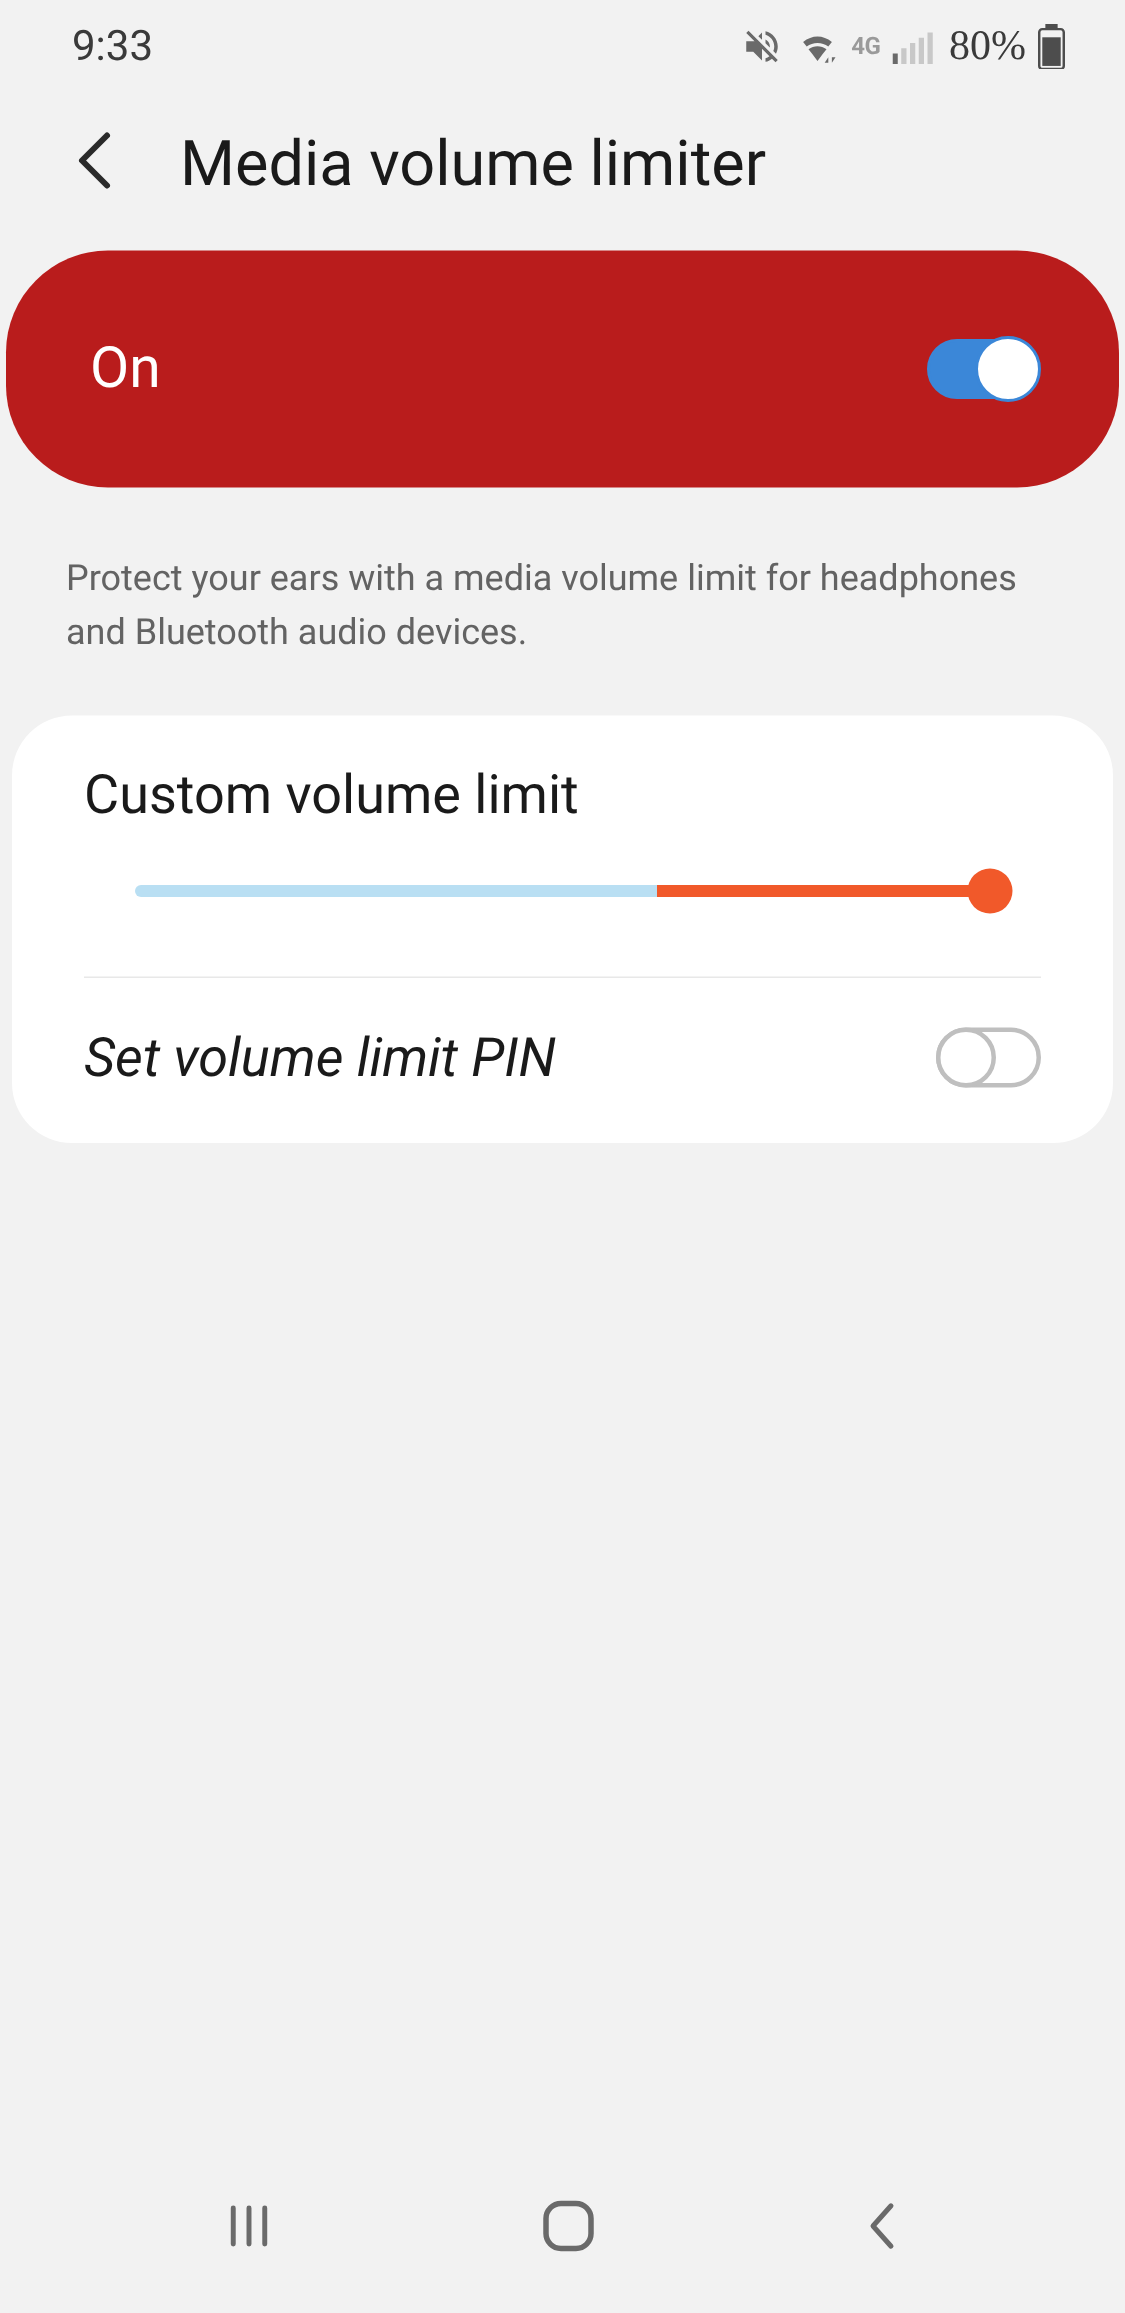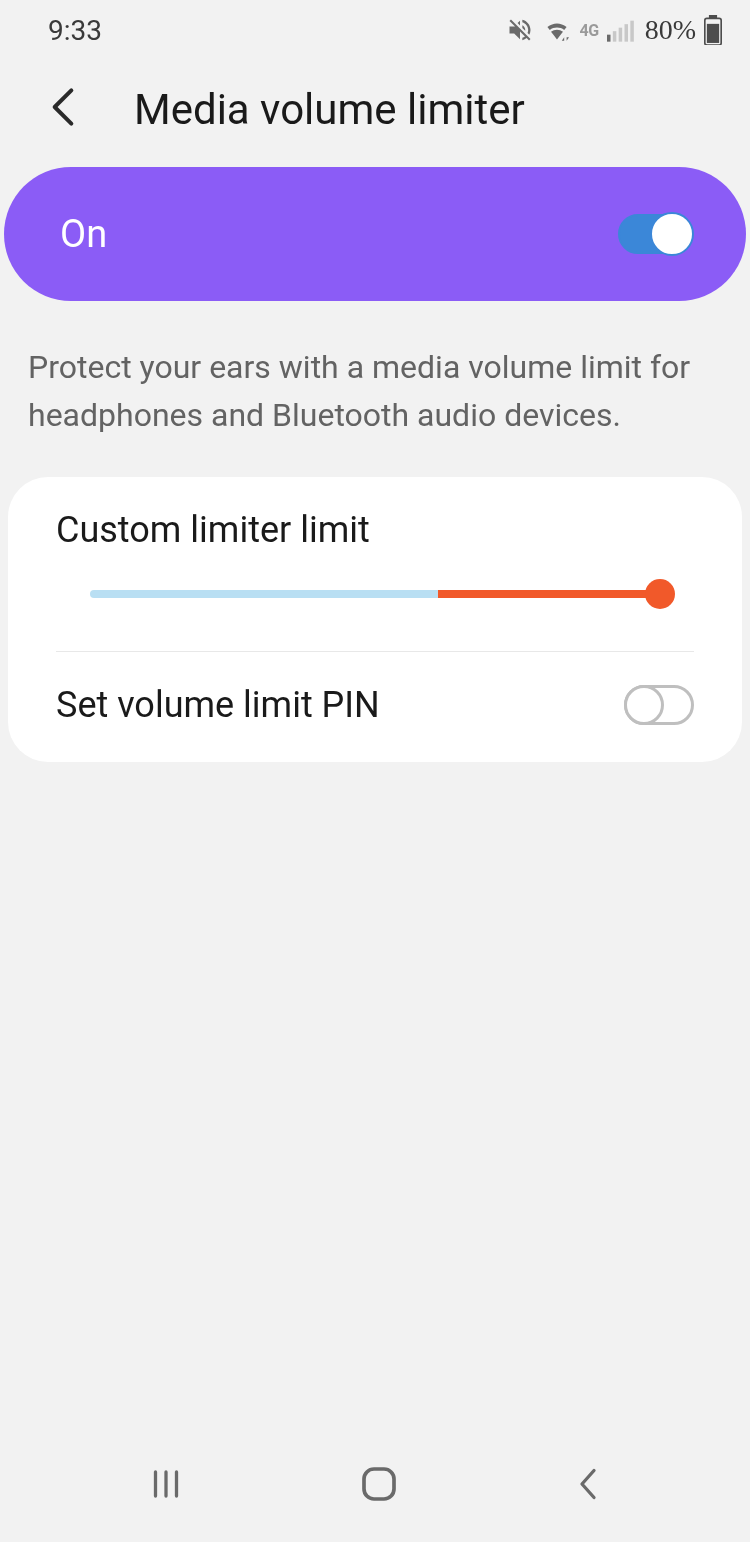--- a/index.html
+++ b/index.html
@@ -9,54 +9,54 @@
       background: #f2f2f2;
       font-family: -apple-system, BlinkMacSystemFont, "Segoe UI", Roboto, sans-serif;
       overflow: hidden;
       position: relative;
     }
 
     
     .status-bar {
       display: flex;
       justify-content: space-between;
-      align-items: flex-start;
-      padding: 14px 28px 8px 48px;
+      align-items: center;
+      padding: 14px 40px 8px 48px;
       font-size: 28px;
       color: #3a3a3a;
       font-weight: 400;
     }
     .status-right {
       display: flex;
       align-items: center;
       gap: 8px;
     }
     .status-right svg { display: block; }
     .battery-pct { font-size: 28px; color: #3a3a3a; margin-left: 2px; font-family: Liberation Serif, serif; }
 
     
     .header {
       display: flex;
       align-items: center;
       padding: 26px 18px 30px 44px;
-      gap: 52px;
+      gap: 38px;
     }
     .back-btn { padding: 6px; }
     .page-title {
       font-size: 42px;
       color: #1a1a1a;
       font-weight: 400;
     }
 
     
     .master-toggle {
       margin: 0 4px;
-      background: #8b5cf6;
+      background: #b91c1c;
       border-radius: 68px;
-      height: 134px;
+      height: 158px;
       display: flex;
       align-items: center;
       justify-content: space-between;
       padding: 0 56px;
     }
     .master-toggle-label {
       color: #ffffff;
       font-size: 38px;
       font-weight: 400;
     }
@@ -78,22 +78,22 @@
       right: -4px;
       width: 44px;
       height: 44px;
       background: #ffffff;
       border-radius: 50%;
       border: 2px solid #3b87d8;
     }
 
     
     .description {
-      padding: 42px 52px 38px 28px;
-      font-size: 32px;
+      padding: 42px 52px 38px 44px;
+      font-size: 24px;
       line-height: 1.5;
       color: #636363;
     }
 
     
     .card {
       background: #ffffff;
       border-radius: 40px;
       margin: 0 8px;
       padding: 0;
@@ -145,20 +145,21 @@
       background: #e8e8e8;
       margin: 0 48px;
     }
 
     
     .pin-row {
       display: flex;
       align-items: center;
       justify-content: space-between;
       padding: 32px 48px 36px 48px;
+      font-style: italic;
     }
     .pin-label {
       font-size: 36px;
       color: #1a1a1a;
     }
     .switch-off-track {
       width: 70px;
       height: 40px;
       border: 3px solid #bfbfbf;
       border-radius: 22px;
@@ -240,21 +241,21 @@
   <div class="switch">
     <div class="switch-track-on"></div>
     <div class="switch-thumb-on"></div>
   </div>
 </div>
 
 <p class="description">Protect your ears with a media volume limit for headphones and Bluetooth audio devices.</p>
 
 <div class="card">
   <div class="card-section">
-    <div class="card-title">Custom limiter limit</div>
+    <div class="card-title">Custom volume limit</div>
     <div class="slider-container">
       <div class="slider-track"></div>
       <div class="slider-fill-warn"></div>
       <div class="slider-thumb"></div>
     </div>
   </div>
   <div class="divider"></div>
   <div class="pin-row">
     <span class="pin-label">Set volume limit PIN</span>
     <div style="position:relative;">

